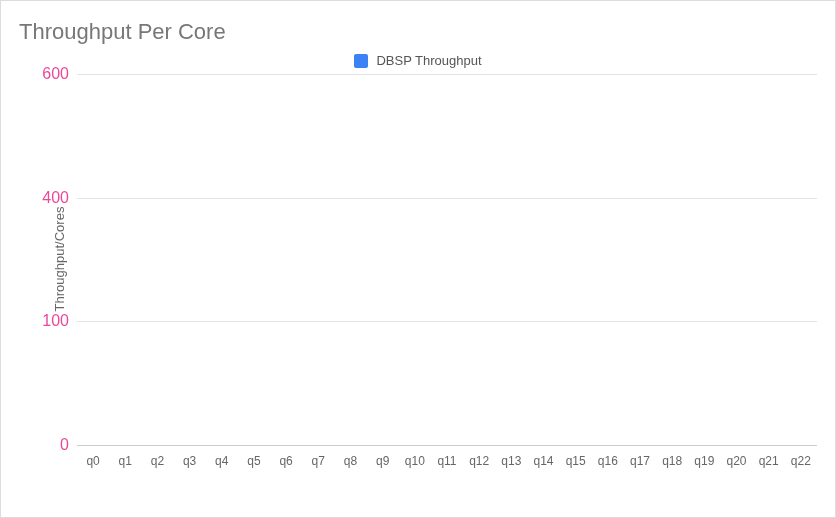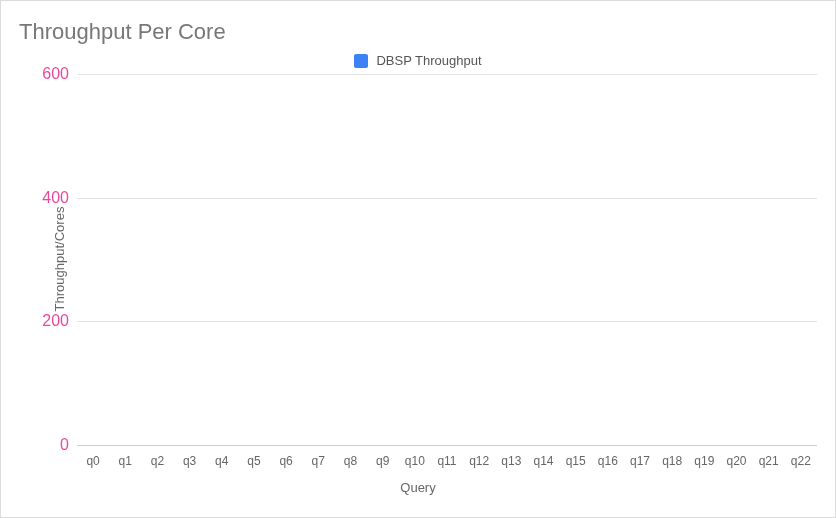--- a/index.html
+++ b/index.html
@@ -224,21 +224,21 @@
             <div class="bar" title="DBSP Throughput q21: 515" style="background: rgb(59, 130, 246); height: 85.8333%;"></div>
             <div class="bar" title="Flink Throughput q21: 98" style="background: rgb(229, 57, 53); height: 16.3333%;"></div>
           </div>
           <div class="group">
             <div class="bar" title="DBSP Throughput q22: 575" style="background: rgb(59, 130, 246); height: 95.8333%;"></div>
             <div class="bar" title="Flink Throughput q22: 130" style="background: rgb(229, 57, 53); height: 21.6667%;"></div>
           </div>
         </div>
     <div class="ytick" style="top: 100%;">0</div>
         <div class="grid-line" style="top: 66.6667%;"></div>
-        <div class="ytick" style="top: 66.6667%;">200</div>
+        <div class="ytick" style="top: 66.6667%;">100</div>
         <div class="grid-line" style="top: 33.3333%;"></div>
         <div class="ytick" style="top: 33.3333%; margin-left: 23px;">400</div>
         <div class="grid-line" style="top: 0%;"></div>
         <div class="ytick" style="top: 0%;">600</div>
       </div>
     <div class="xticks" id="xticks">
         <div class="xtick">q0</div>
         <div class="xtick">q1</div>
         <div class="xtick">q2</div>
         <div class="xtick">q3</div>
@@ -257,14 +257,13 @@
         <div class="xtick">q16</div>
         <div class="xtick">q17</div>
         <div class="xtick">q18</div>
         <div class="xtick">q19</div>
         <div class="xtick">q20</div>
         <div class="xtick">q21</div>
         <div class="xtick">q22</div>
       </div>
   </div>
 
-  <div class="xaxis-label">Query</div>
 </div>
 
 </body></html>

